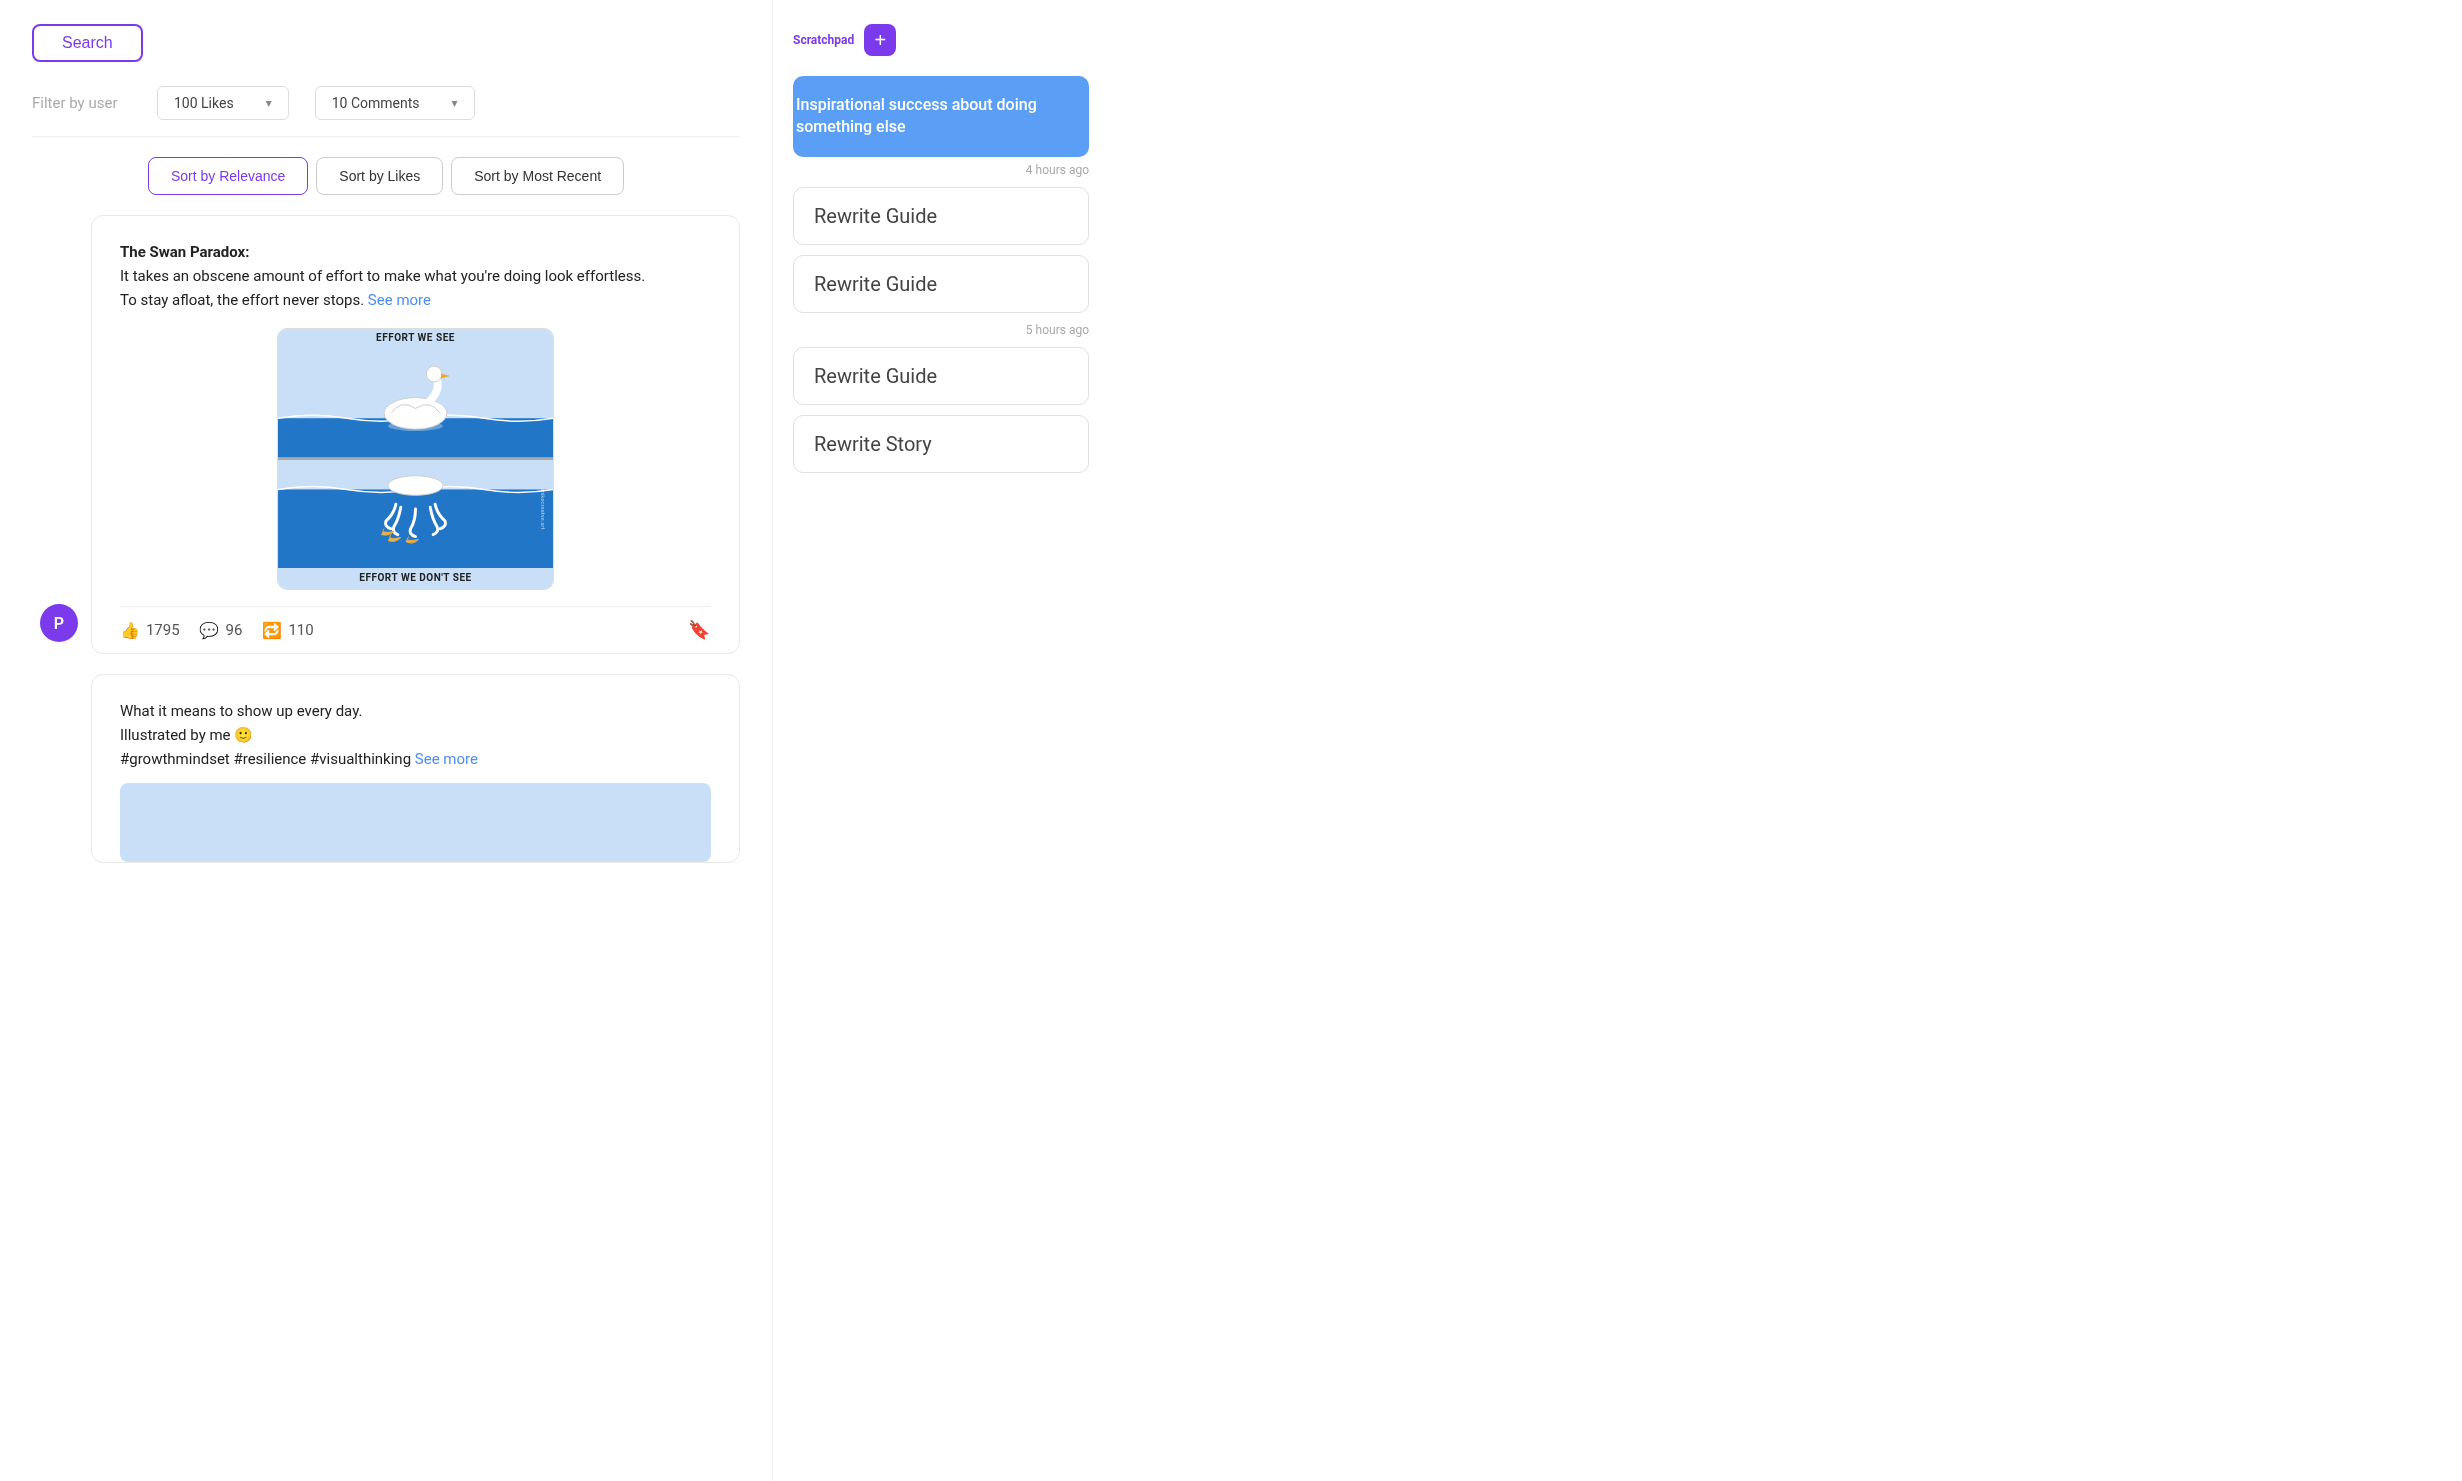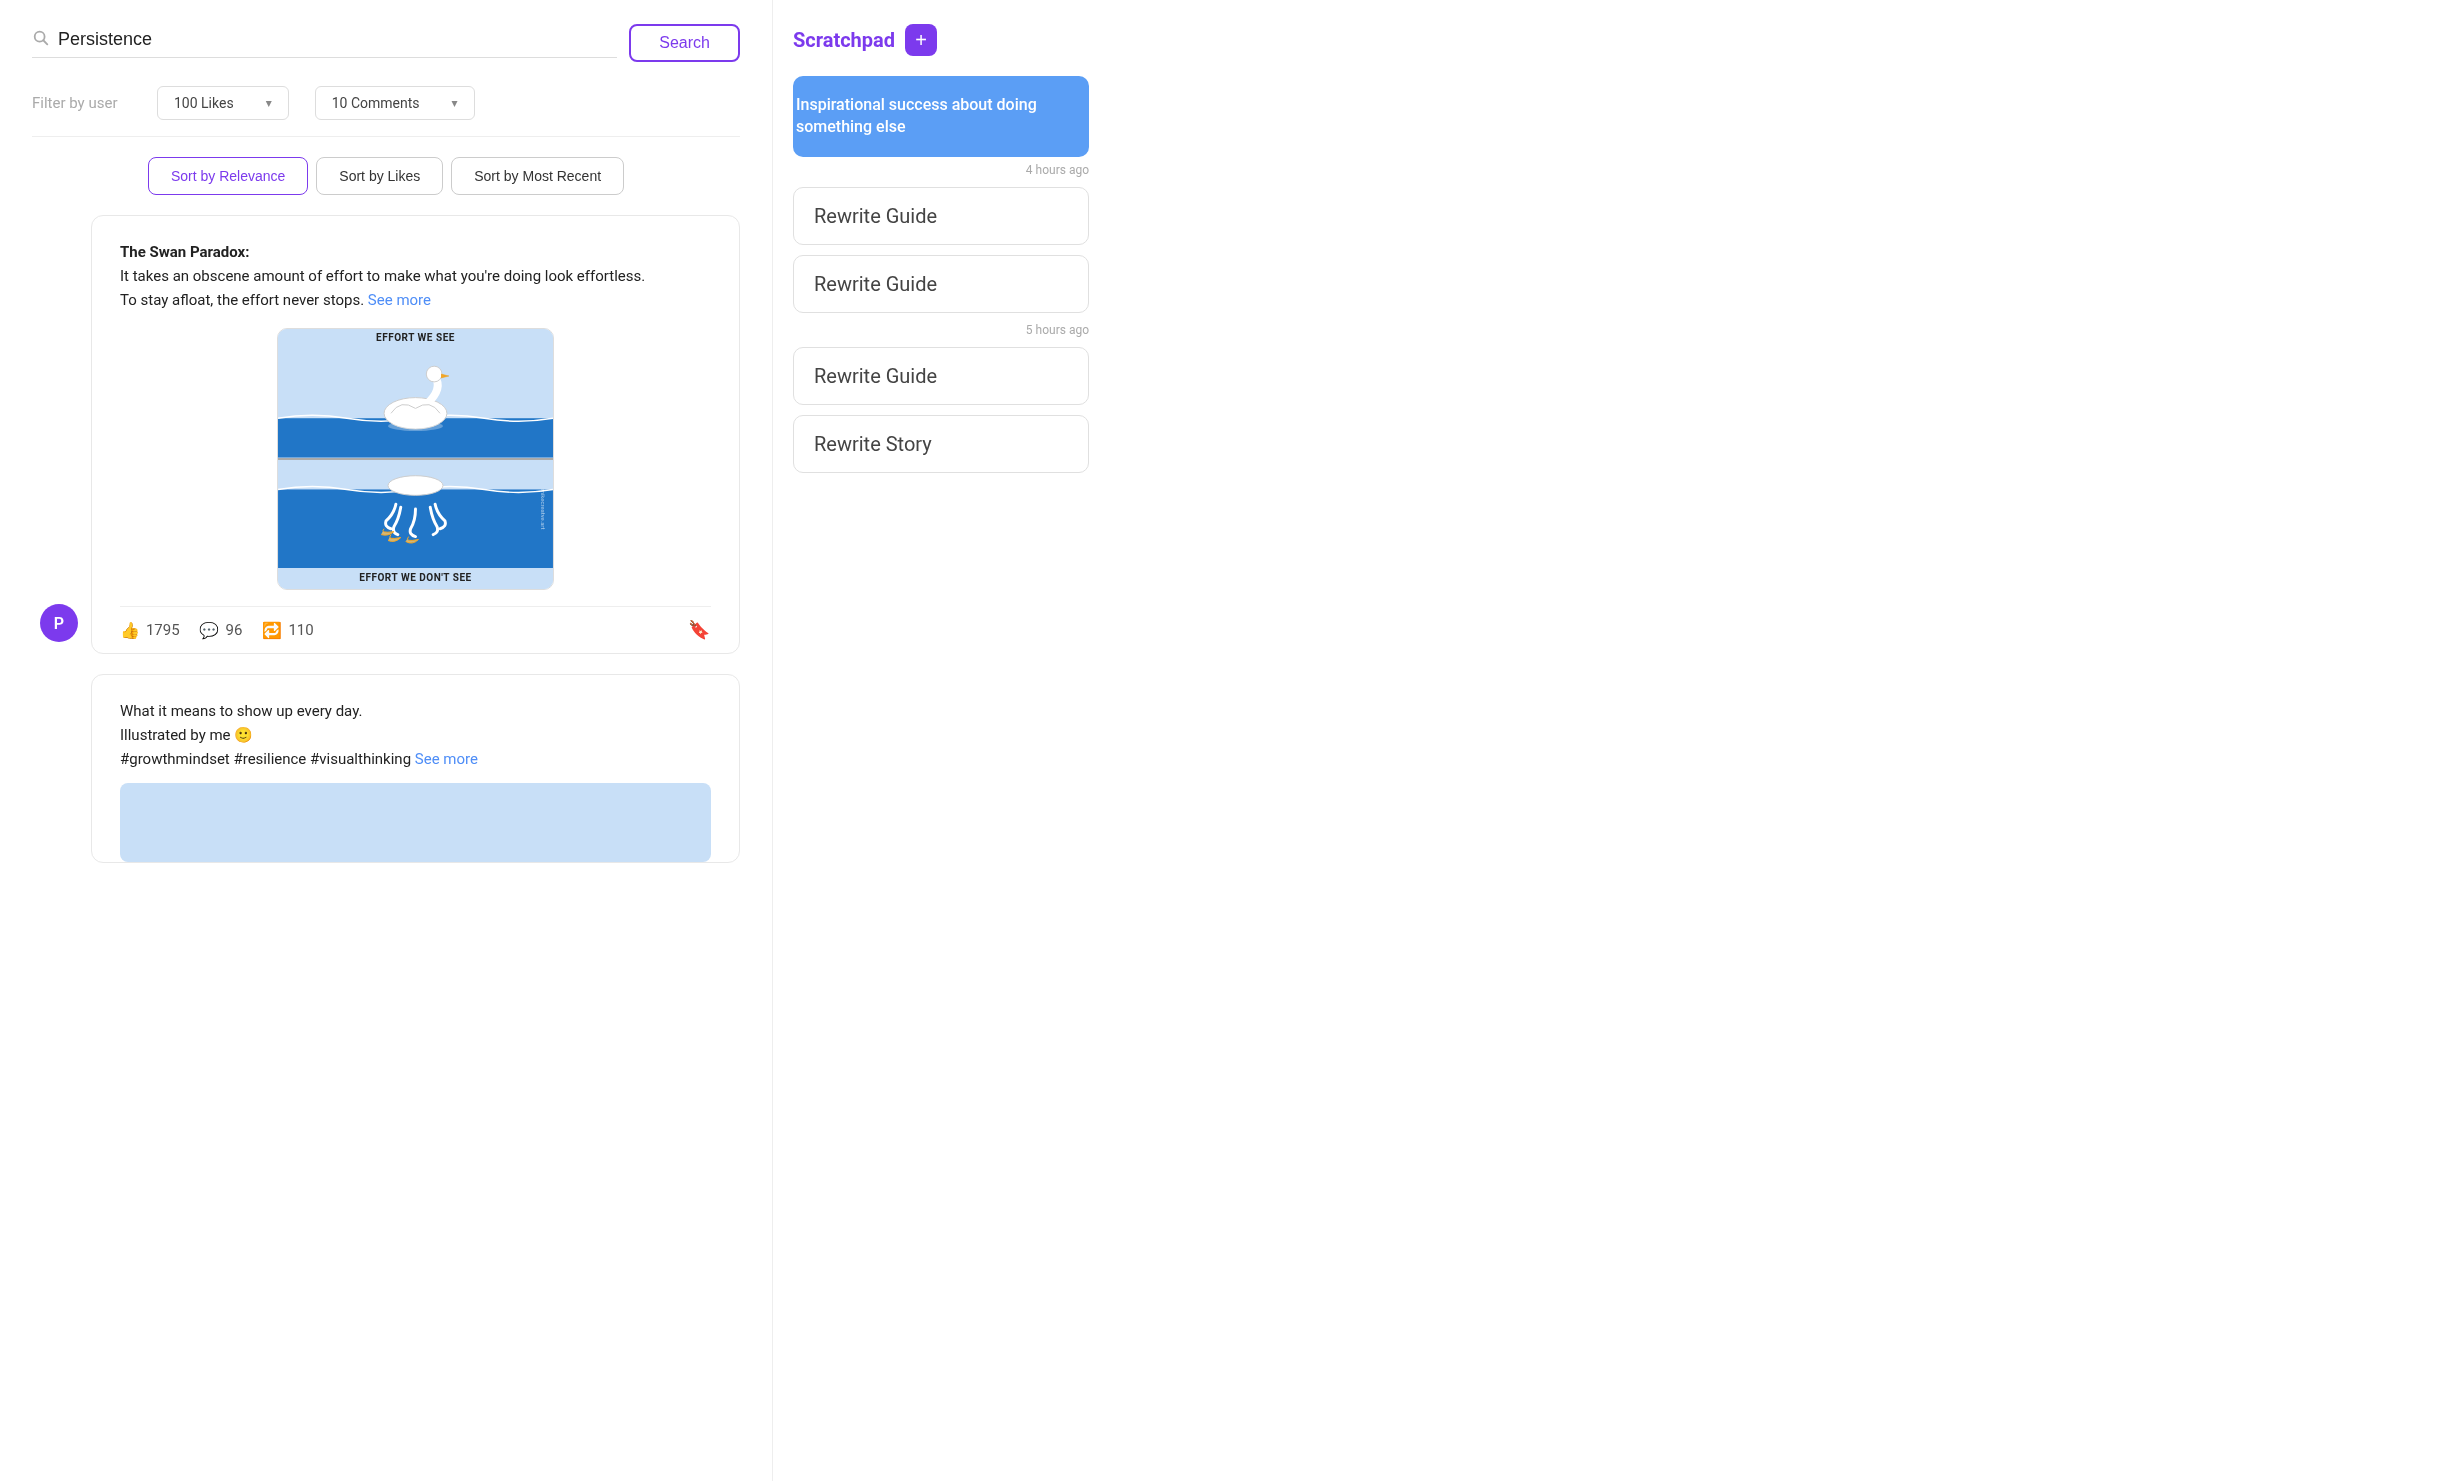--- a/index.html
+++ b/index.html
@@ -233,21 +233,21 @@
       border-left: 1px solid #eee;
       background: #fff;
     }
     .sidebar-header {
       display: flex;
       align-items: center;
       gap: 10px;
       margin-bottom: 20px;
     }
     .sidebar-title {
-      font-size: 20px;
+      font-size: 12px;
       font-weight: 700;
       color: #7c3aed;
     }
     .sidebar-add-btn {
       width: 32px;
       height: 32px;
       border-radius: 8px;
       background: #7c3aed;
       border: none;
       color: #fff;
@@ -294,29 +294,20 @@
       margin-bottom: 10px;
       margin-top: 4px;
     }
   </style>
 </head>
 <body>
 
 <div class="main">
 
   <div class="search-bar">
-    <div class="search-input-wrap">
-      <span class="search-icon-svg">
-        <svg width="18" height="18" viewBox="0 0 20 20" fill="none">
-          <circle cx="8.5" cy="8.5" r="5.5" stroke="#aaa" stroke-width="2"></circle>
-          <line x1="12.5" y1="12.5" x2="17" y2="17" stroke="#aaa" stroke-width="2" stroke-linecap="round"></line>
-        </svg>
-      </span>
-      <input class="search-input" type="text" value="Persistence" style="">
-    </div>
     <button class="search-button">Search</button>
   </div>
 
   <div class="filters">
     <span class="filter-user">Filter by user</span>
     <div class="filter-select">
       <span>100 Likes</span>
       <span class="chevron">▾</span>
     </div>
     <div class="filter-select">

